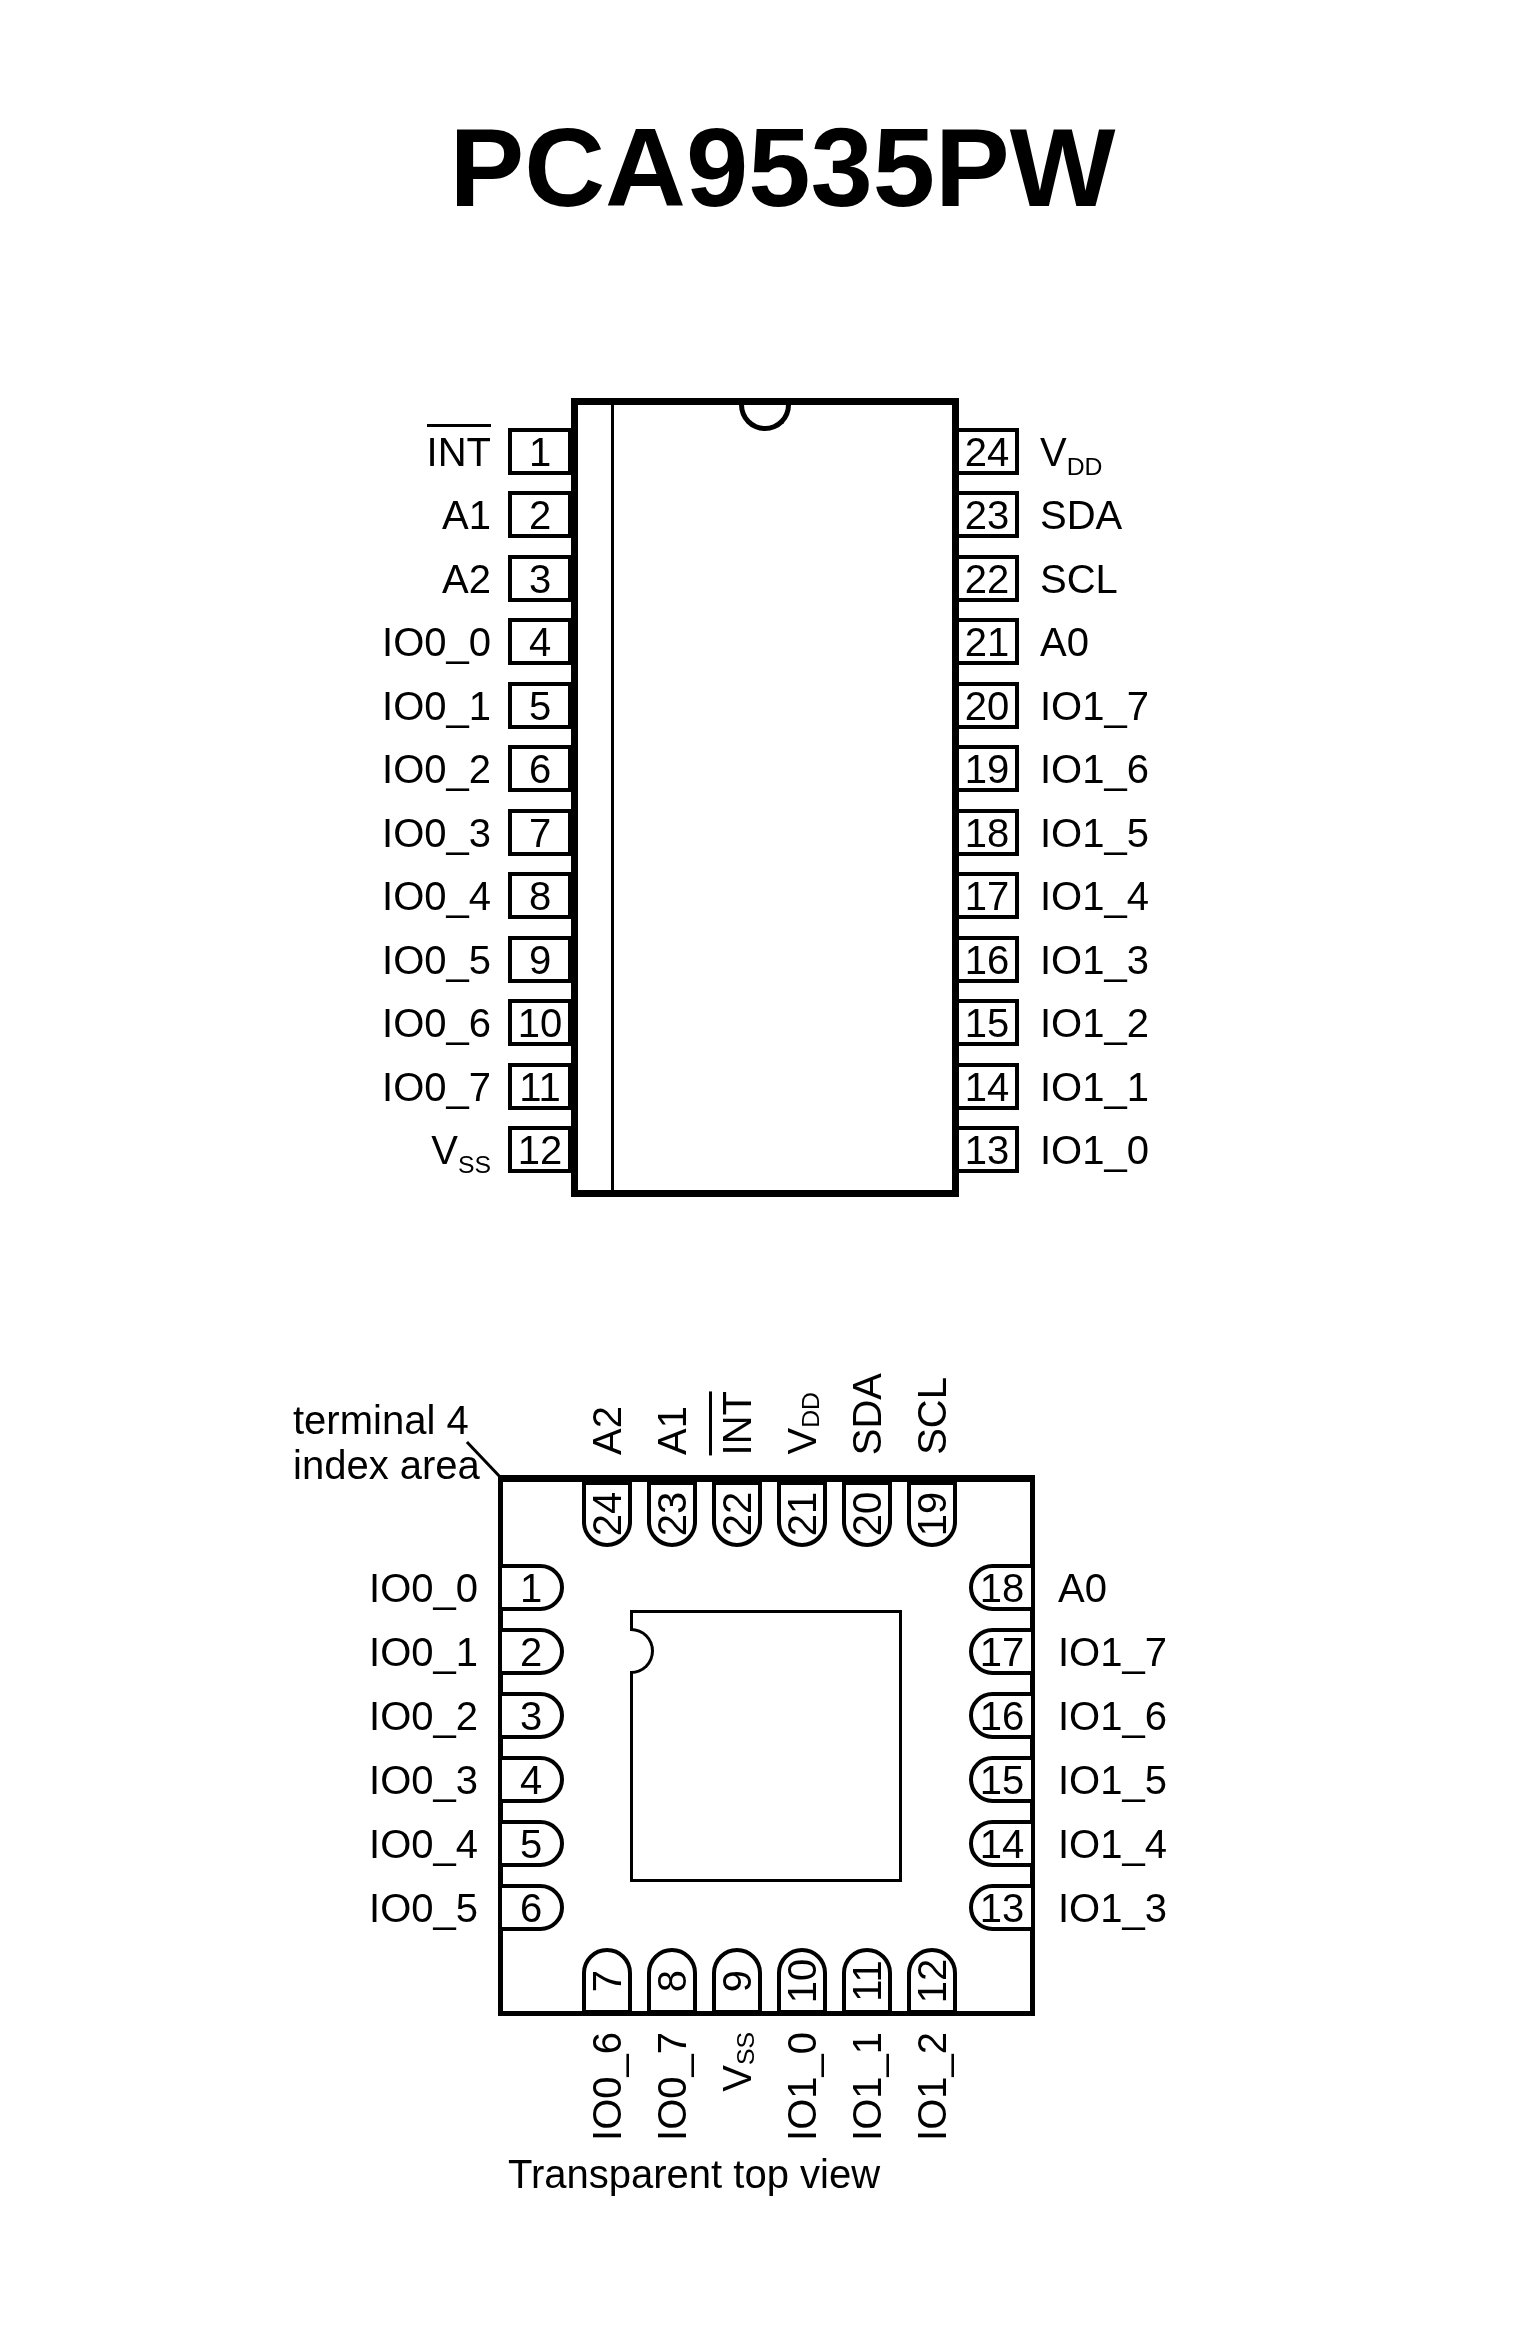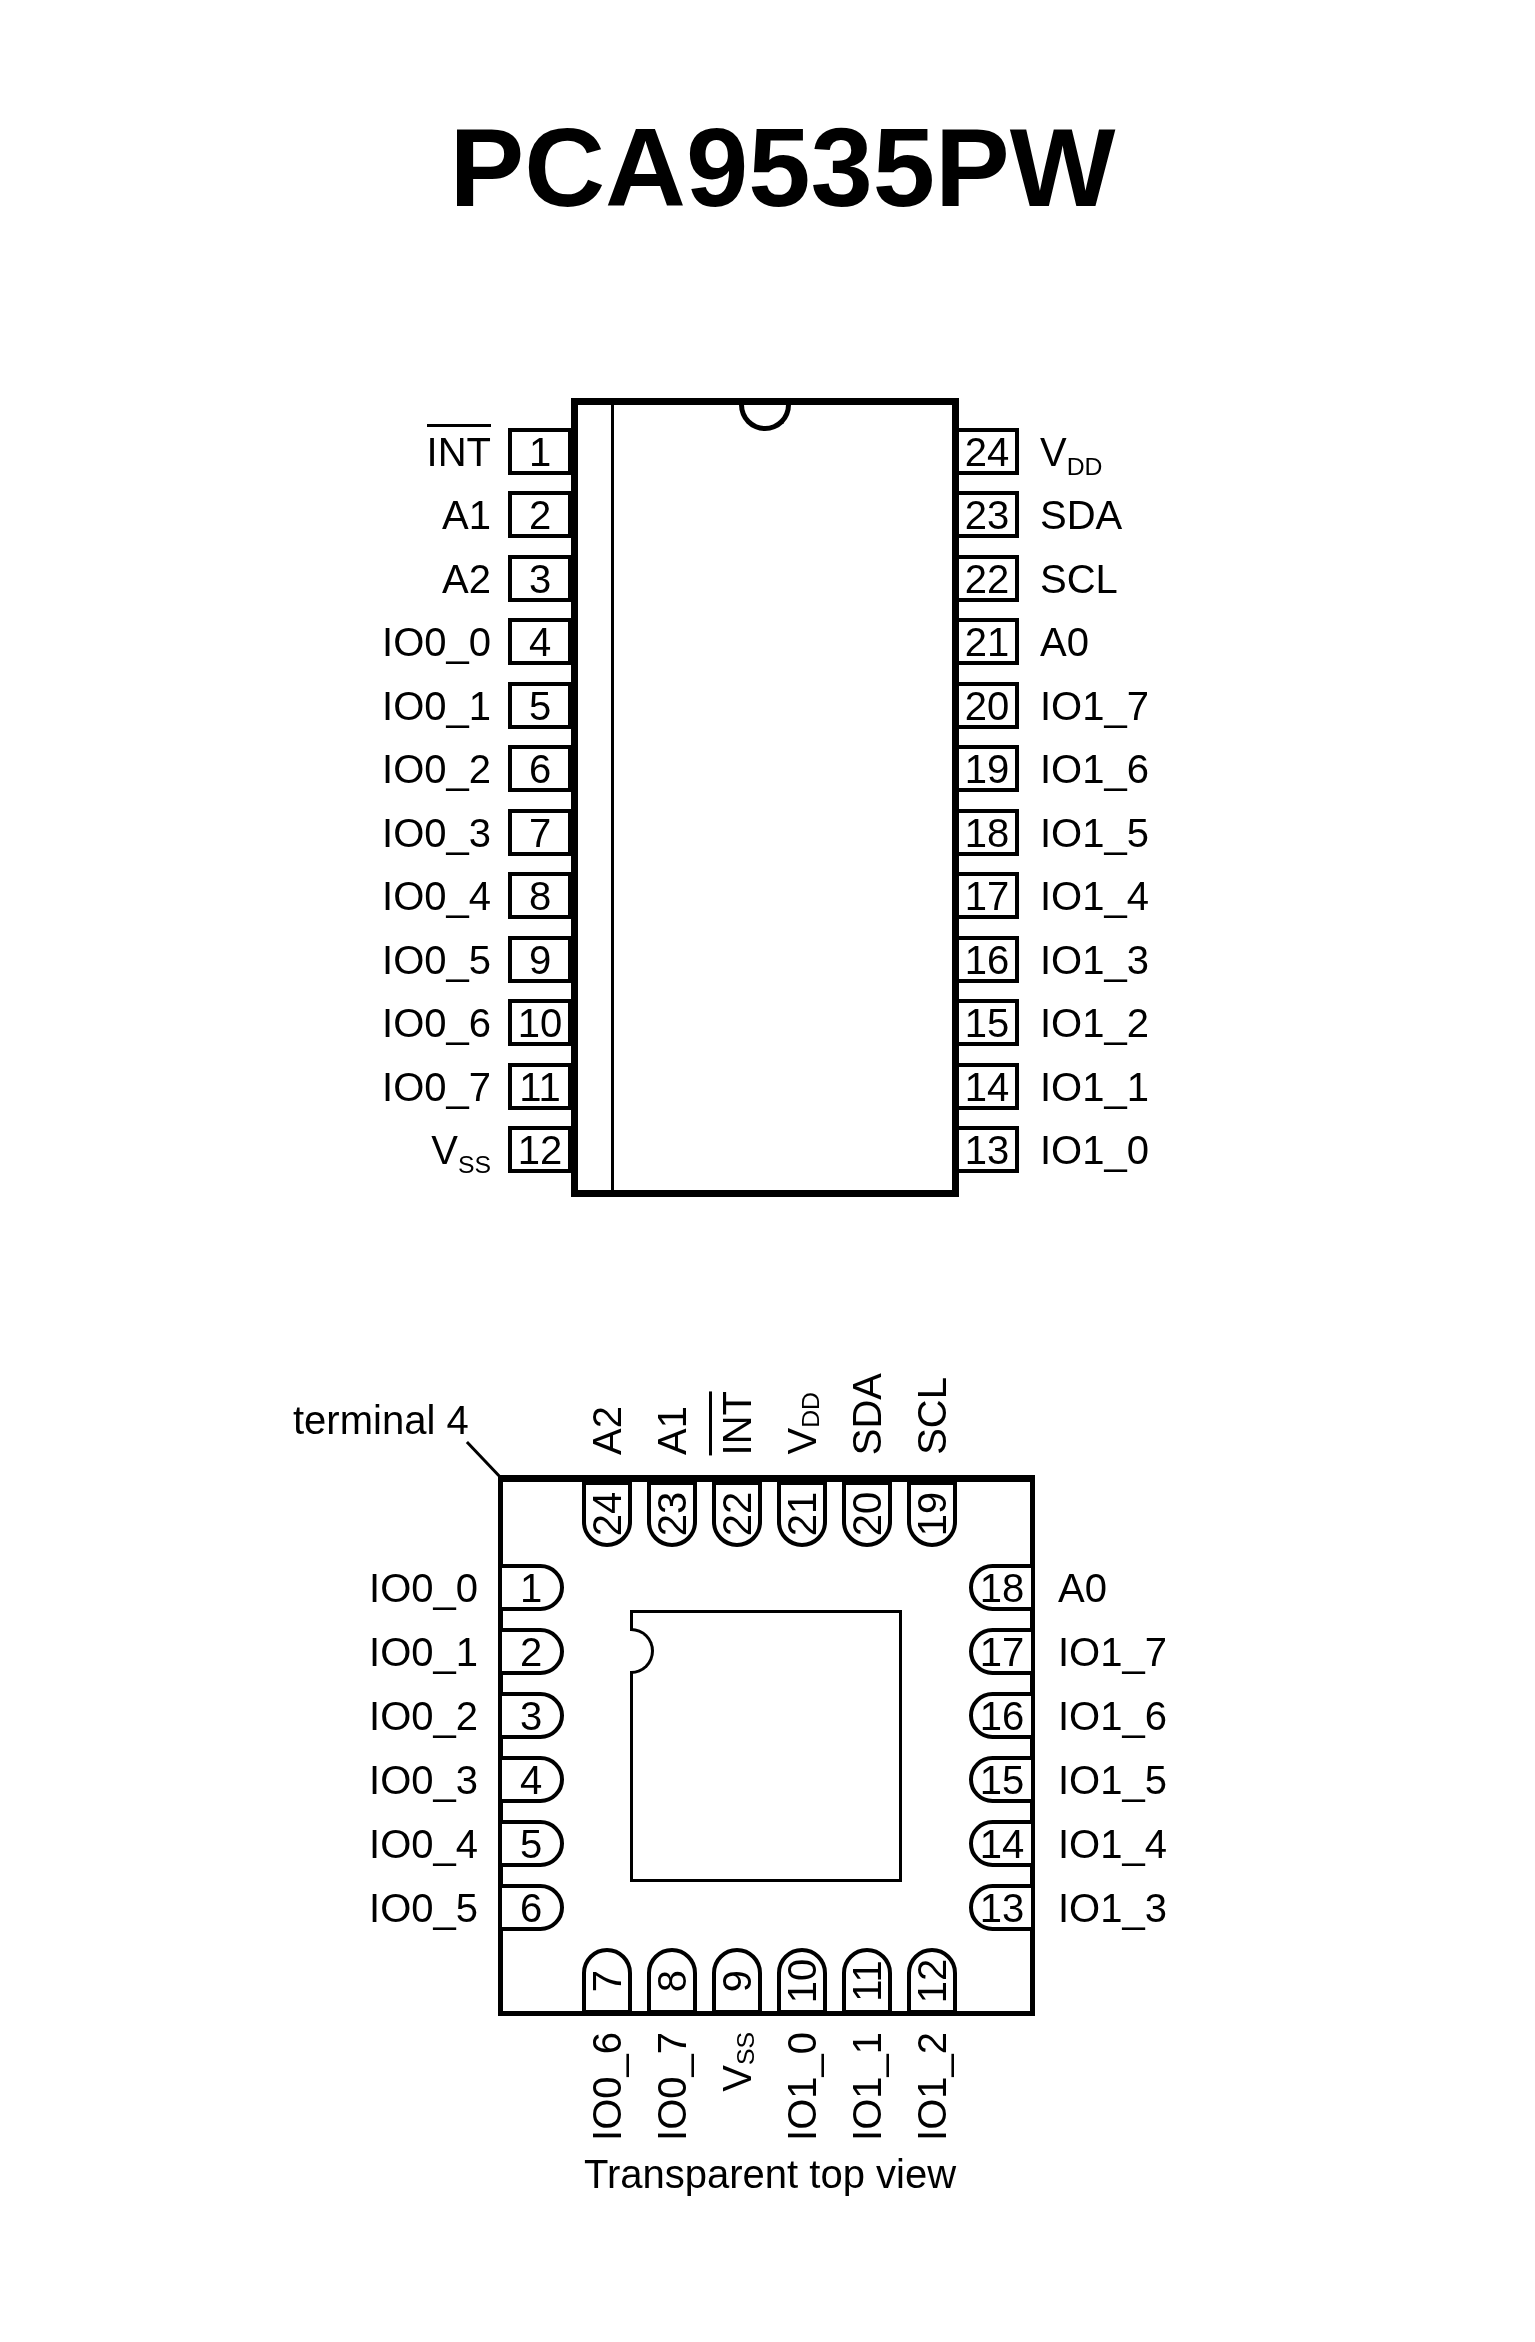--- a/index.html
+++ b/index.html
@@ -92,22 +92,22 @@
   .annotation {
     left: 293px; top: 1398px; width: 320px;
     font-size: 40px; line-height: 45px; text-align: left;
   }
   .pointer-line {
     left: 468px; top: 1441px; width: 100px; height: 3px;
     background: var(--ink);
     transform: rotate(46.5deg); transform-origin: 0 0;
   }
   .caption {
-    left: 480px; top: 2152px; width: 580px;
-    text-align: center; font-size: 40px;
+    left: 508px; top: 2152px; width: 580px;
+    text-align: left; font-size: 40px;
   }
 </style>
 </head>
 <body style="--ink: #000000; --paper: #ffffff;">
 
 <div class="abs page-title">PCA9535PW</div>
 
 <div>
   <div class="abs dip-body"></div>
   <div class="abs dip-inner-line"></div>
@@ -210,20 +210,21 @@
       <div class="abs pin-box" style="left: 955px; top: 1126px; width: 64px; height: 47px;">
         <span>13</span>
       </div>
       <div class="abs pin-label t-left" style="left: 1040px; top: 1126px; width: 360px; height: 48px;"><span>IO1_0</span></div>
     </div>
 </div>
 
 <div>
   <div class="abs annotation">
     <div>terminal 4</div>
+    <div>index area</div>
   </div>
   <div class="abs pointer-line"></div>
   <div class="abs qfn-package"></div>
   <div class="abs die-outline"></div>
   <div class="abs die-notch"></div>
   <div id="qfn-pins">
       <div class="abs qfn-pin cap-top" style="left: 582px; top: 1481px; width: 50px; height: 66px;">
         <span class="rot">24</span>
       </div>
       <div class="abs vlabel" style="left: 584px; bottom: 887px;"><span>A2</span></div>

